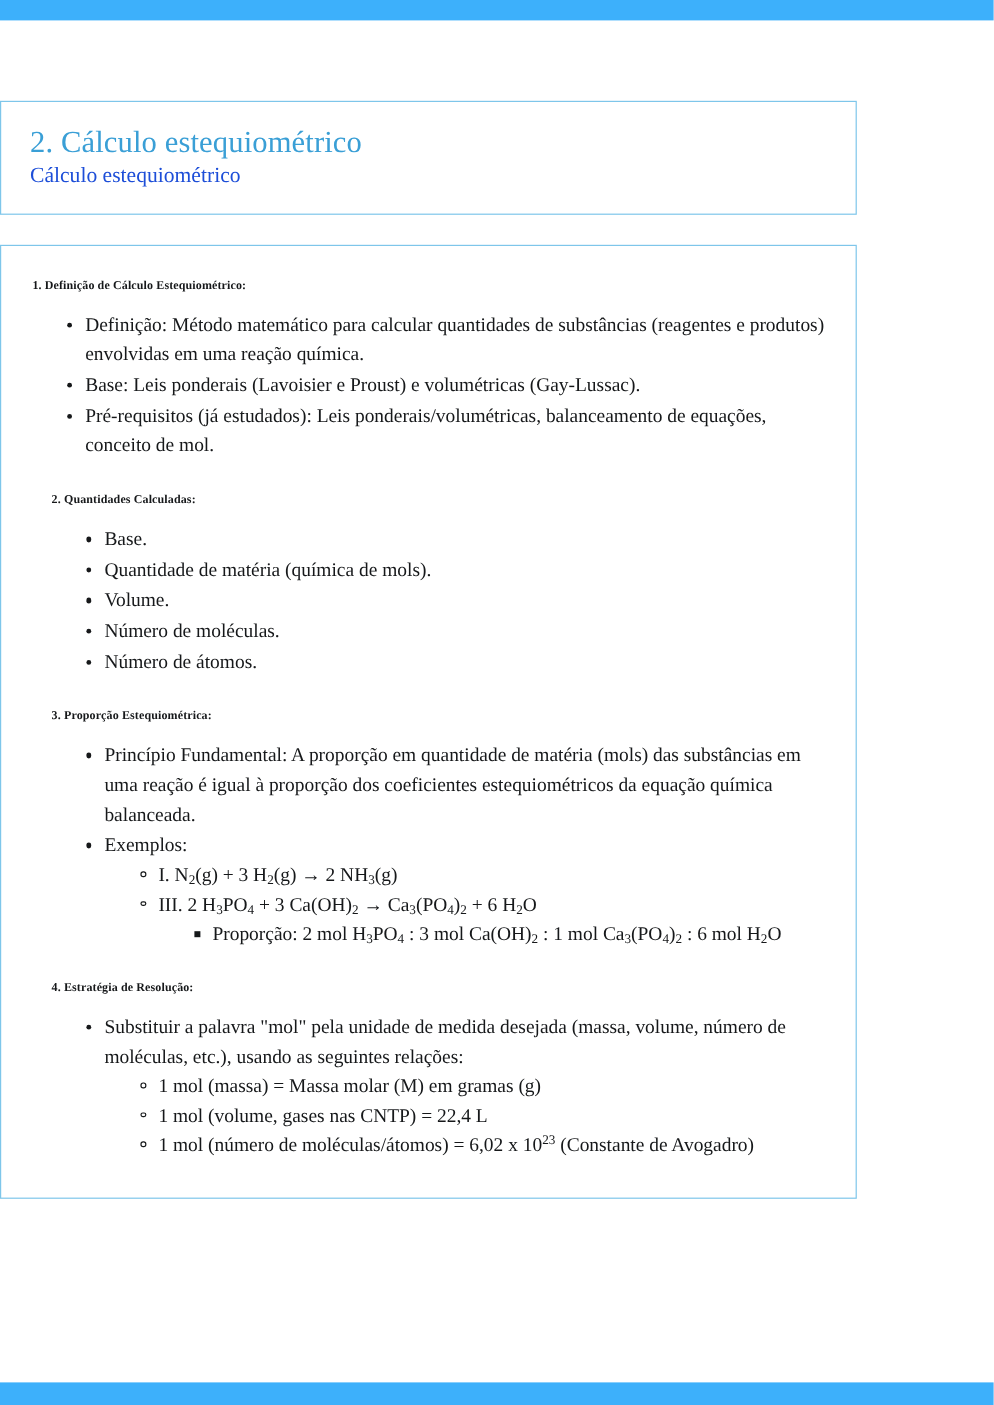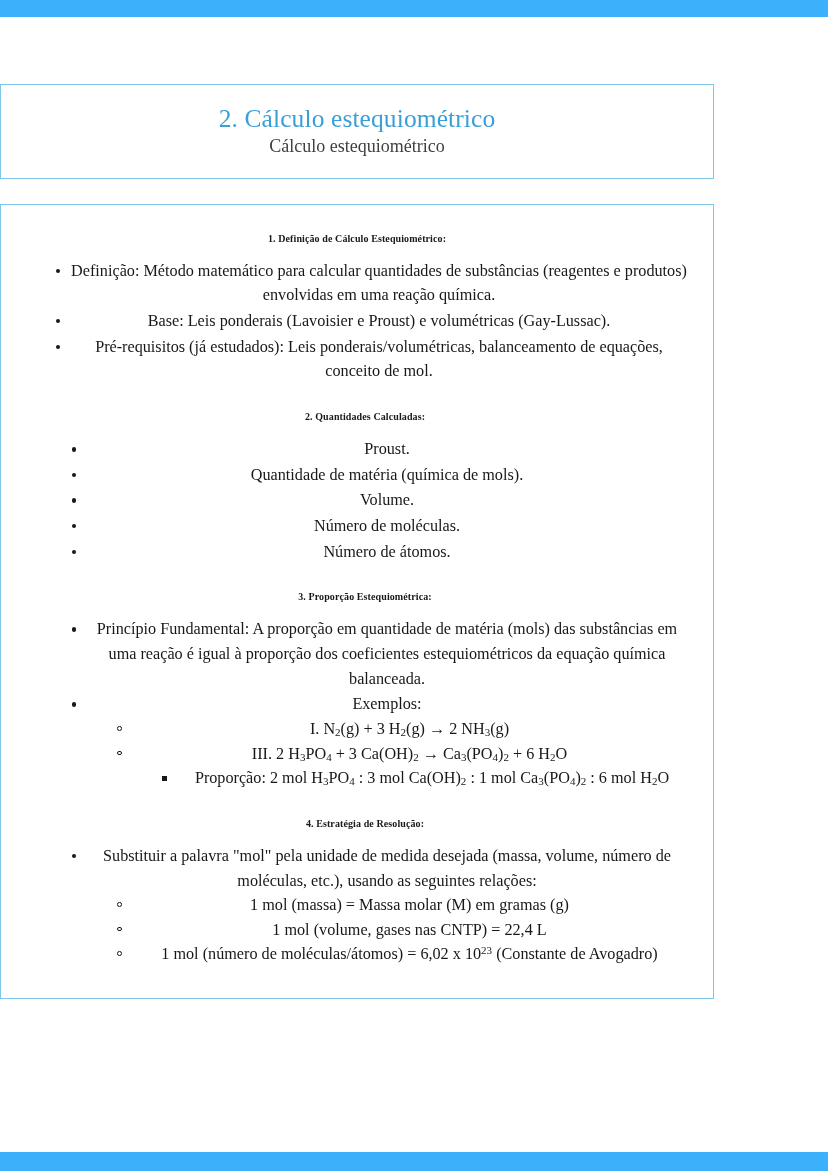--- a/index.html
+++ b/index.html
@@ -26,21 +26,20 @@
   }
   .bar-top    { top: 0;    height: 17px; }
   .bar-bottom { top: 1152px; height: 19px; }
 
   
   .page {
     position: absolute;
     left: 0;
     top: 17px;
     width: 660px;
-    text-align: center;
   }
 
   
   .card {
     margin: 0 auto;
     width: 714px;
     box-sizing: border-box;
     border: 1.5px solid #7ec6ea;
     background: #ffffff;
   }
@@ -58,21 +57,21 @@
     font-size: 25.5px;
     line-height: 1.22;
     color: #3a9fd6;
     font-weight: 400;
     margin: 0 0 1px 0;
     letter-spacing: .1px;
   }
   .doc-subtitle {
     font-size: 18px;
     line-height: 1.25;
-    color: #404040;
+    color: #1d4ed8;
     font-weight: 400;
     margin: 0;
   }
 
   
   .content {
     color: #16181a;
     font-size: 16.2px;
     line-height: 1.52;
   }
@@ -179,21 +178,21 @@
           <div class="section-heading">1. Definição de Cálculo Estequiométrico:</div>
           <ul class="lvl1">
             <li>Definição: Método matemático para calcular quantidades de substâncias (reagentes e produtos) envolvidas em uma reação química.</li>
             <li>Base: Leis ponderais (Lavoisier e Proust) e volumétricas (Gay-Lussac).</li>
             <li>Pré-requisitos (já estudados): Leis ponderais/volumétricas, balanceamento de equações, conceito de mol.</li>
           </ul>
         </div>
         <div class="section">
           <div class="section-heading">2. Quantidades Calculadas:</div>
           <ul class="lvl1">
-            <li>Proust.</li>
+            <li>Base.</li>
             <li>Quantidade de matéria (química de mols).</li>
             <li>Volume.</li>
             <li>Número de moléculas.</li>
             <li>Número de átomos.</li>
           </ul>
         </div>
         <div class="section">
           <div class="section-heading">3. Proporção Estequiométrica:</div>
           <ul class="lvl1">
             <li>Princípio Fundamental: A proporção em quantidade de matéria (mols) das substâncias em uma reação é igual à proporção dos coeficientes estequiométricos da equação química balanceada.</li>

